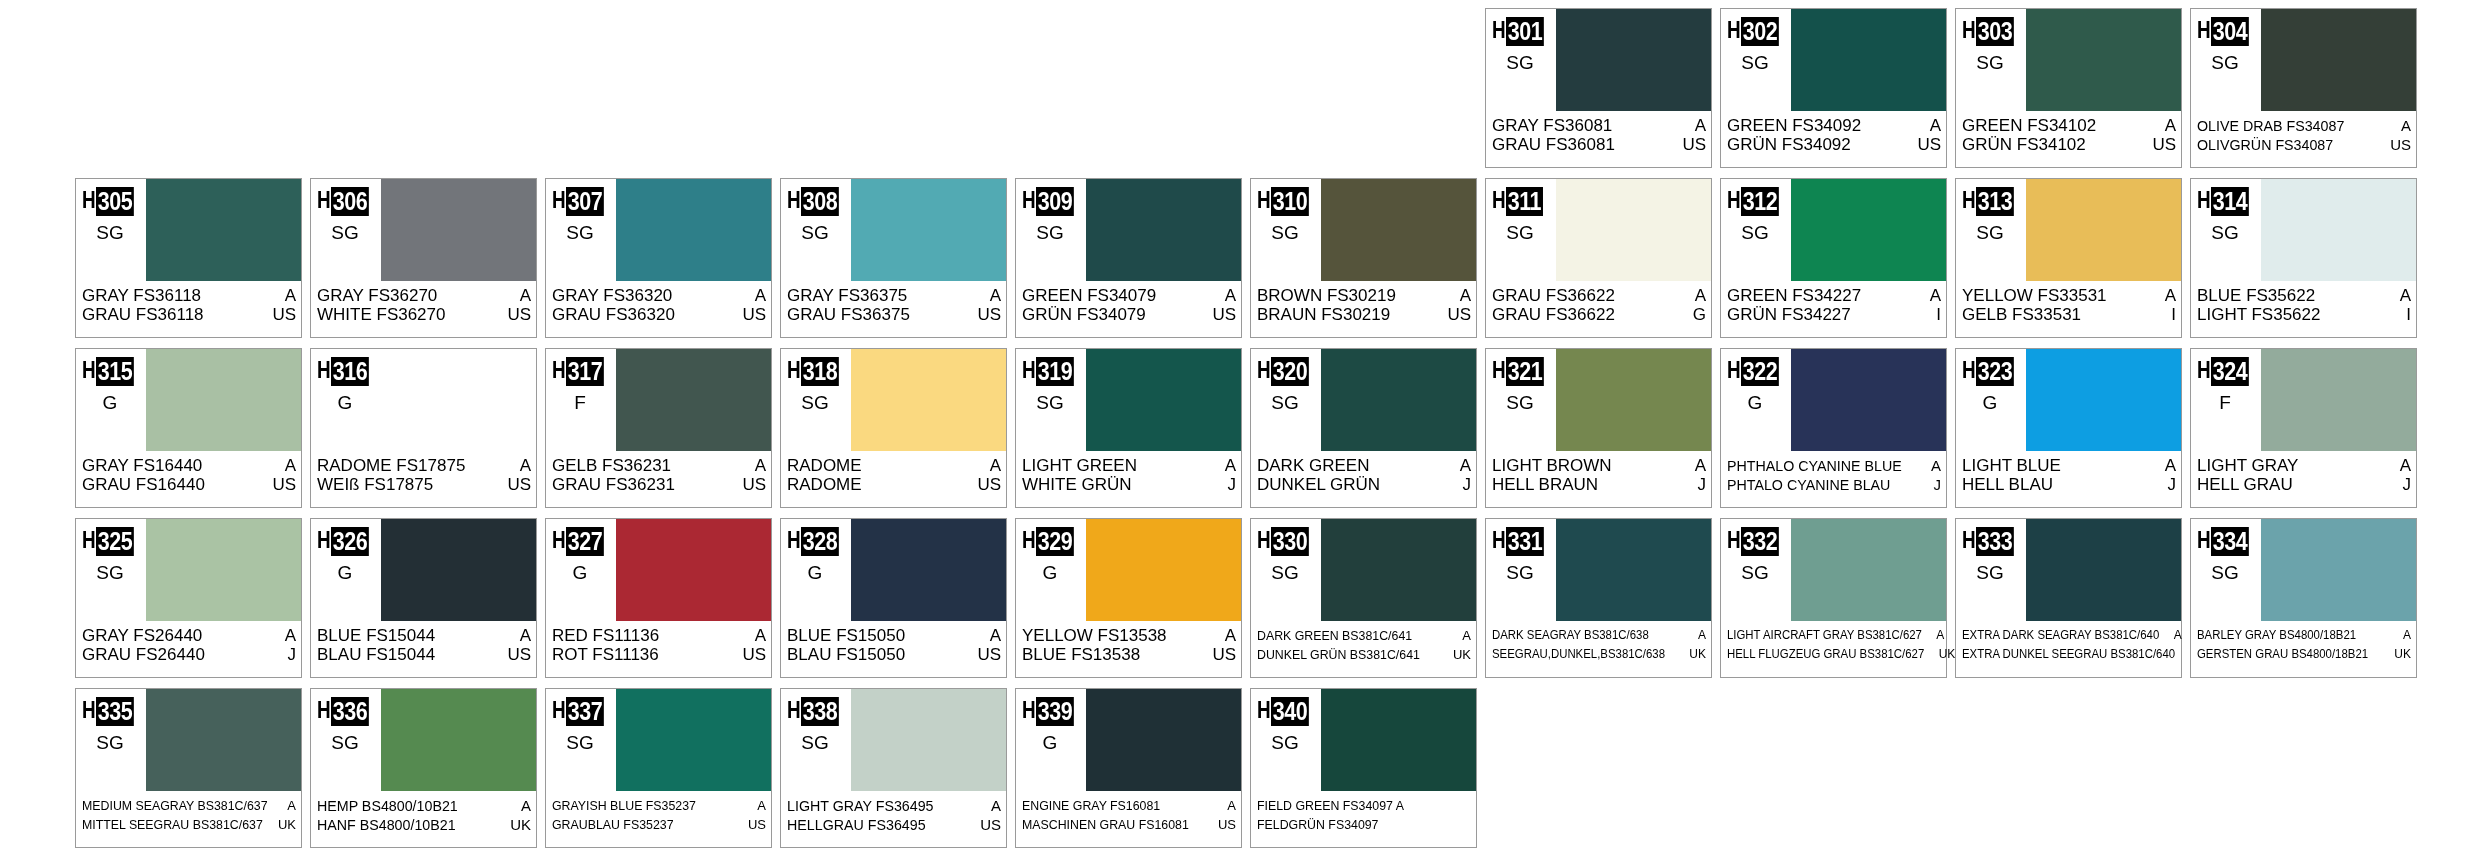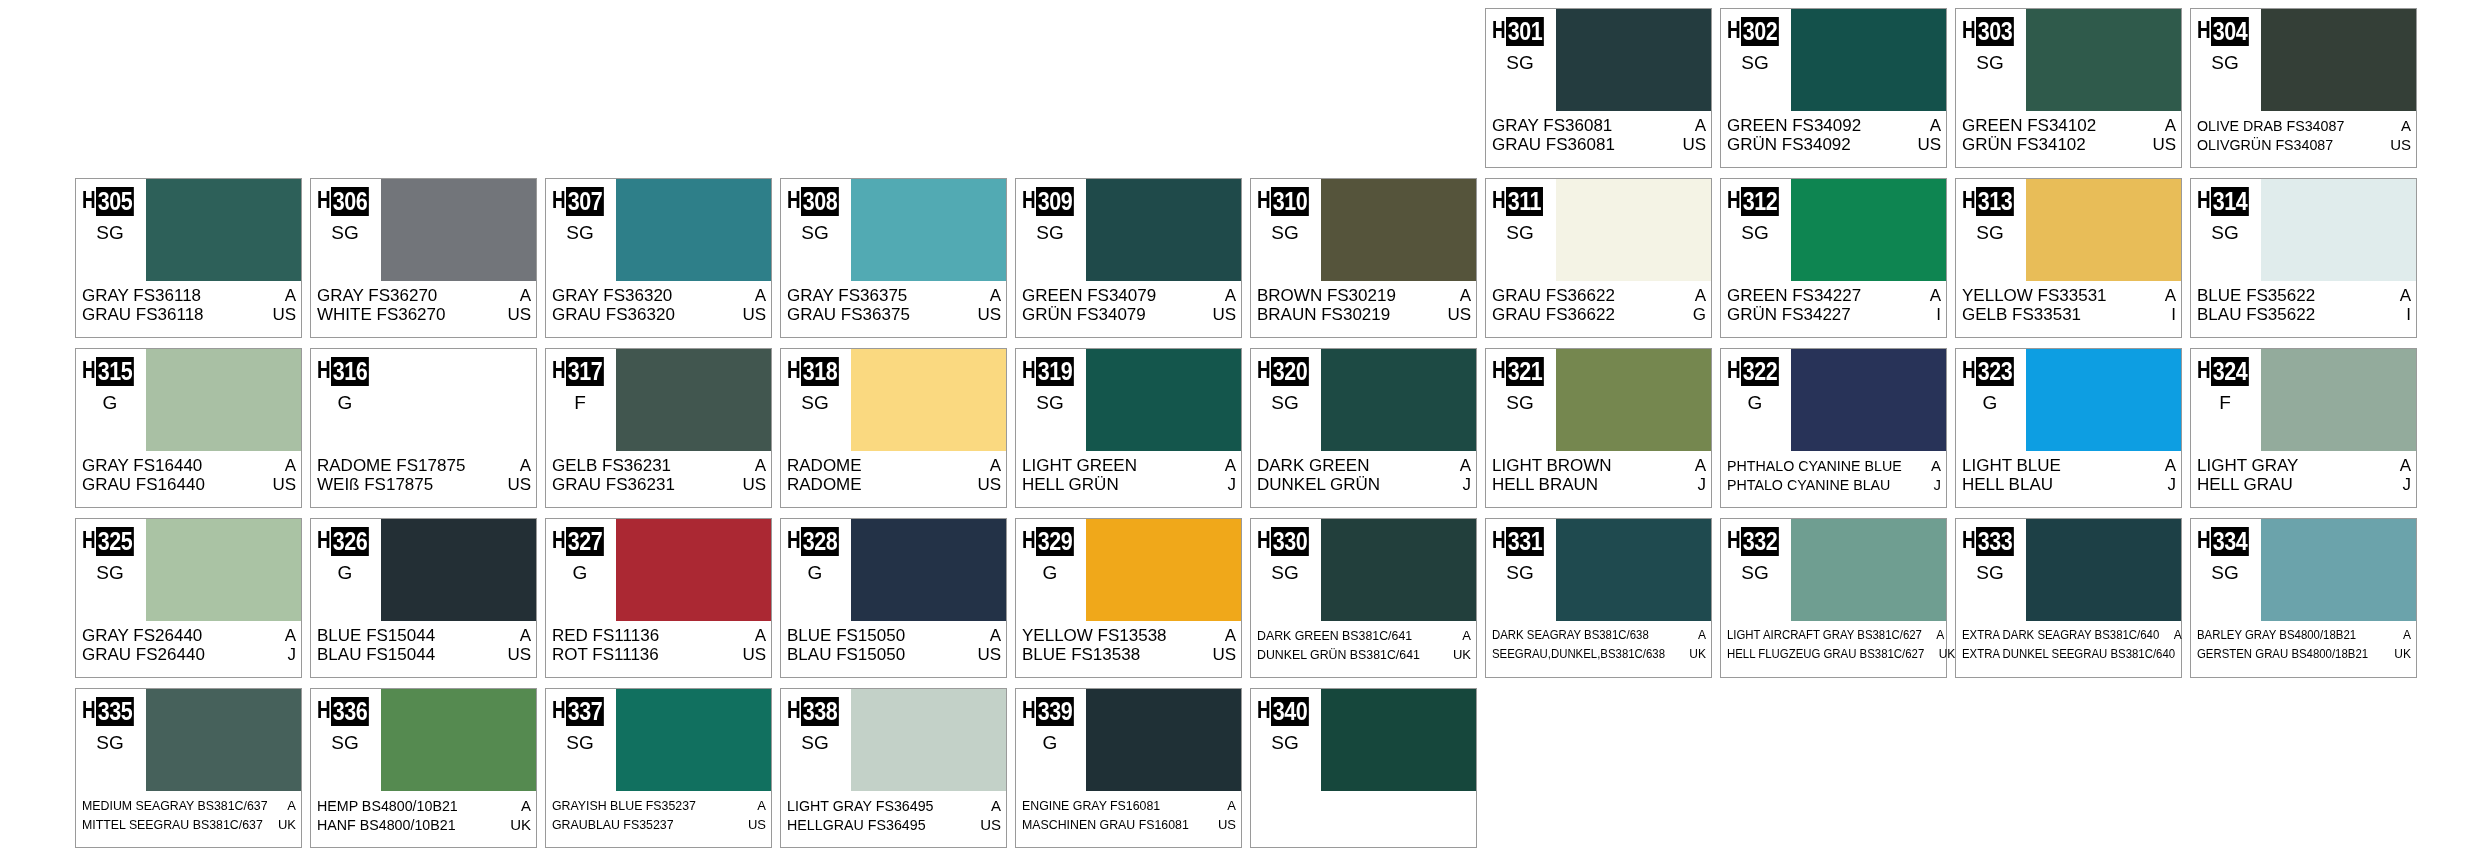--- a/index.html
+++ b/index.html
@@ -344,21 +344,21 @@
           <span class="idH">H</span>
           <span class="idnum">314</span>
         </div>
         <div class="finish">SG</div>
         <div class="names">
           <div class="nameline">
             <span class="nm">BLUE FS35622</span>
             <span class="cc">A</span>
           </div>
           <div class="nameline">
-            <span class="nm">BLAU FS35622</span>
+            <span class="nm">LIGHT FS35622</span>
             <span class="cc">I</span>
           </div>
         </div>
       </div>
     </div>
     <div class="row" style="top: 348px; width: 2481px;">
       <div class="cell t-lg" style="left: 75px;">
         <div class="chip" style="background: rgb(169, 192, 164);"></div>
         <div class="idwrap">
           <span class="idH">H</span>
@@ -436,21 +436,21 @@
           <span class="idH">H</span>
           <span class="idnum">319</span>
         </div>
         <div class="finish">SG</div>
         <div class="names">
           <div class="nameline">
             <span class="nm">LIGHT GREEN</span>
             <span class="cc">A</span>
           </div>
           <div class="nameline">
-            <span class="nm">HELL GRÜN</span>
+            <span class="nm">WHITE GRÜN</span>
             <span class="cc">J</span>
           </div>
         </div>
       </div>
       <div class="cell t-lg" style="left: 1250px;">
         <div class="chip" style="background: rgb(29, 74, 68);"></div>
         <div class="idwrap">
           <span class="idH">H</span>
           <span class="idnum">320</span>
         </div>
@@ -812,15 +812,25 @@
           </div>
         </div>
       </div>
       <div class="cell t-sm" style="left: 1250px;">
         <div class="chip" style="background: rgb(22, 71, 60);"></div>
         <div class="idwrap">
           <span class="idH">H</span>
           <span class="idnum">340</span>
         </div>
         <div class="finish">SG</div>
+        <div class="names">
+          <div class="nameline">
+            <span class="nm">FIELD GREEN FS34097 A</span>
+            <span class="cc"></span>
+          </div>
+          <div class="nameline">
+            <span class="nm">FELDGRÜN FS34097</span>
+            <span class="cc"></span>
+          </div>
+        </div>
       </div>
     </div>
   </div>
 
 </body></html>

